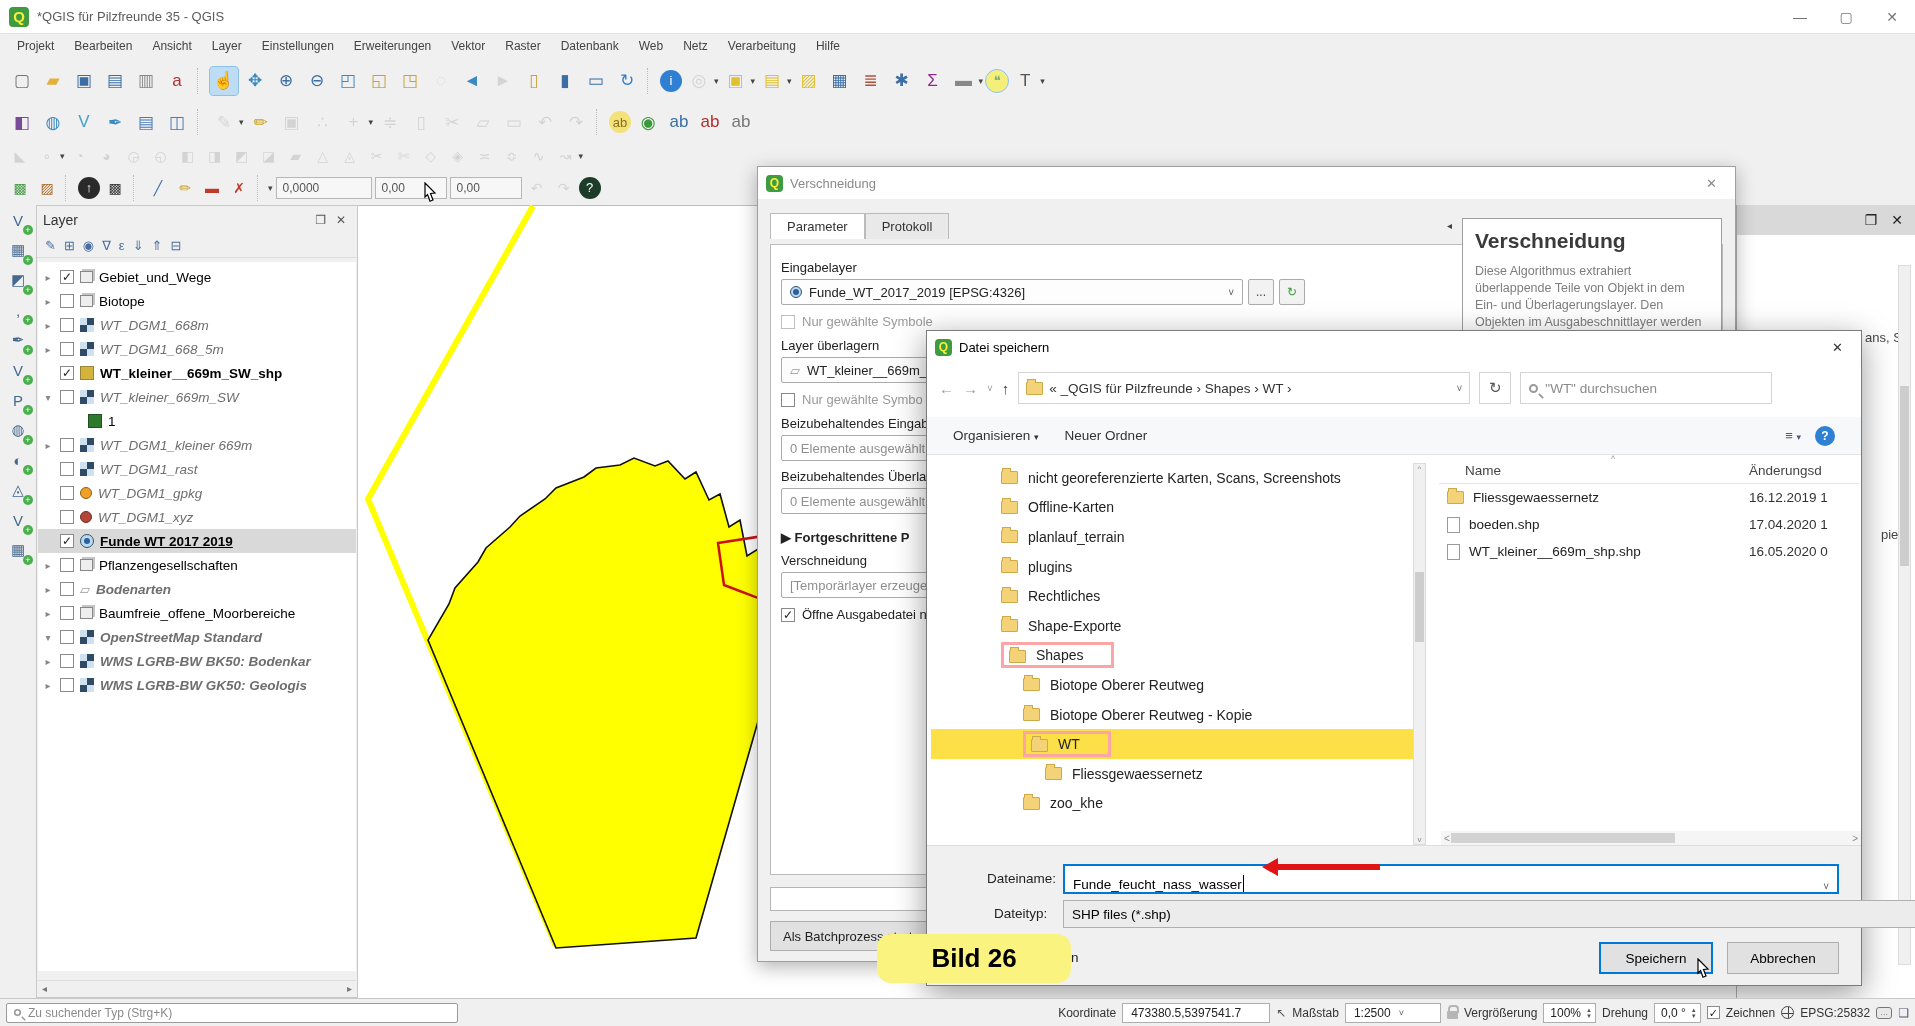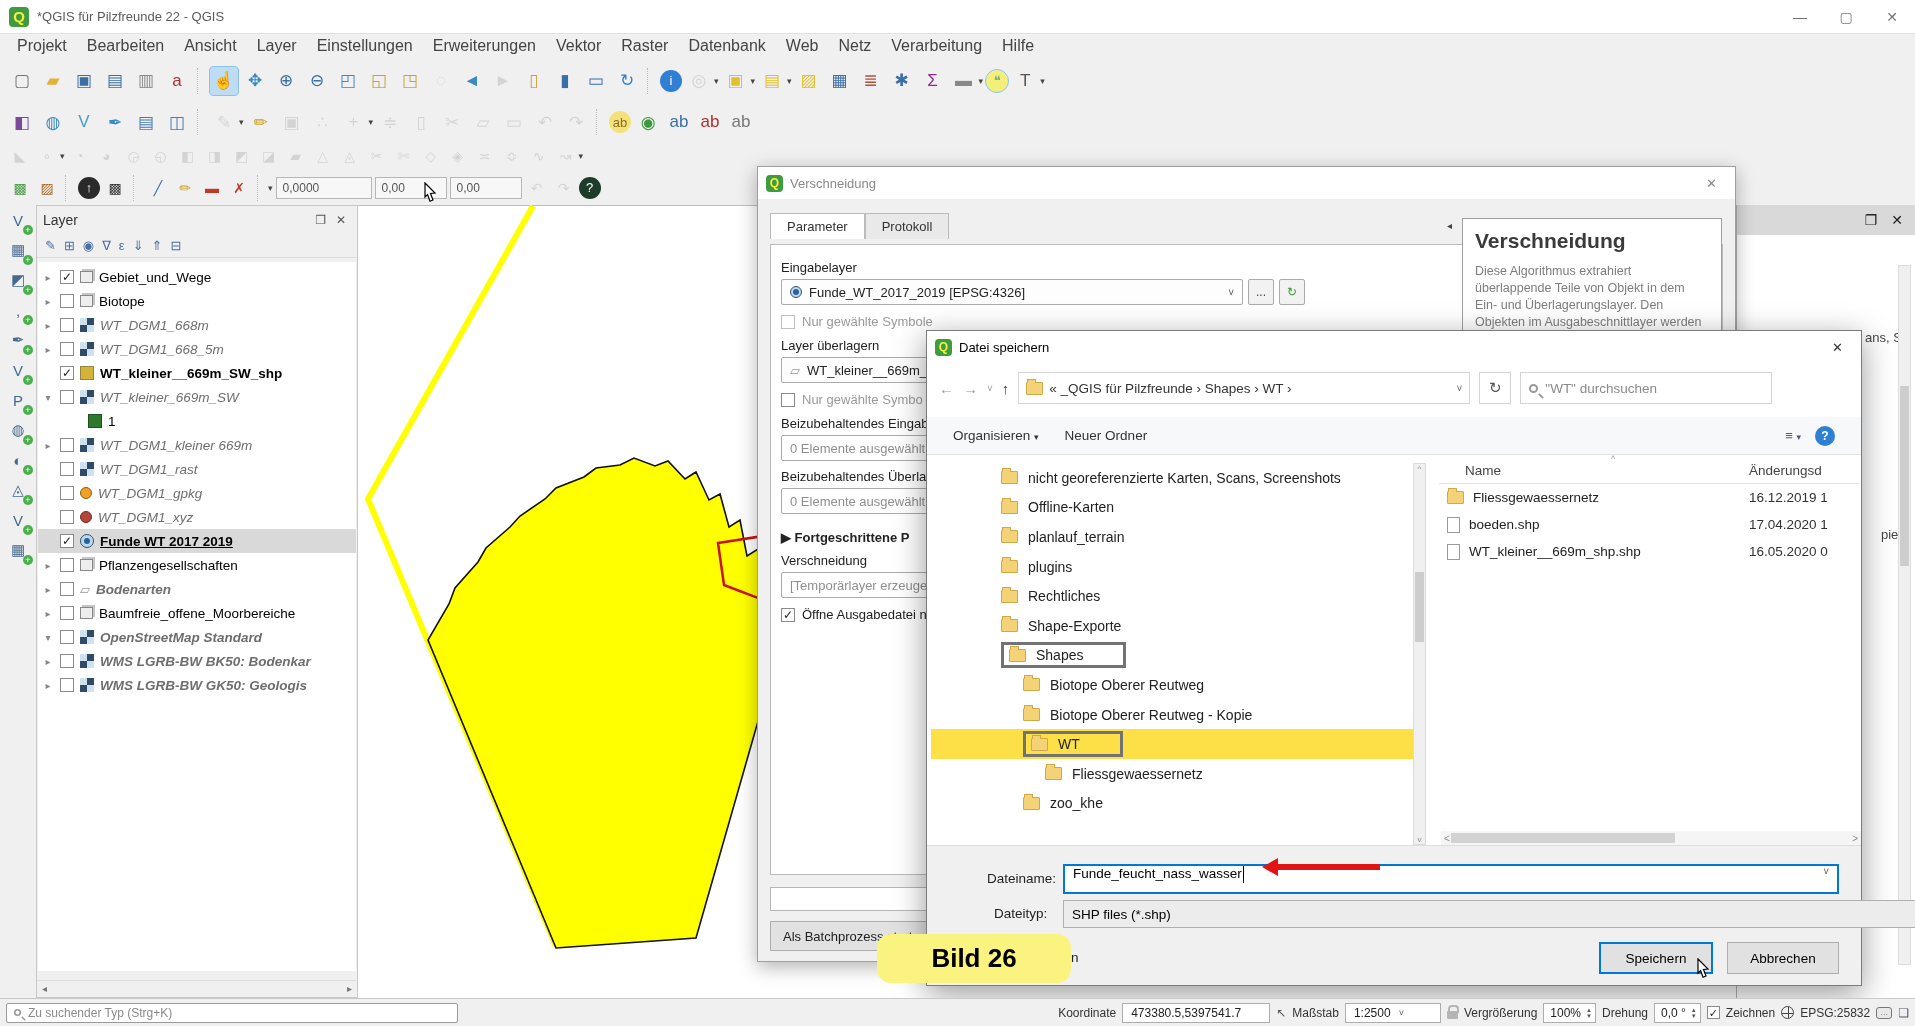--- a/index.html
+++ b/index.html
@@ -5,21 +5,21 @@
   * { margin:0; padding:0; box-sizing:border-box; }
   html,body { width:1915px; height:1026px; overflow:hidden; background:#f0f0f0;
               font-family:"Liberation Sans", sans-serif; color:#222; }
   .abs { position:absolute; }
   
   #titlebar { left:0; top:0; width:1915px; height:34px; background:#ffffff; border-bottom:1px solid #e2e2e2; display:flex; align-items:center; }
   .qlogo { width:20px; height:20px; border-radius:4px; background:#3f9b3f; color:#f7ef3c; font-weight:bold; font-size:15px; display:flex; align-items:center; justify-content:center; margin:0 8px 0 9px; }
   #title-text { font-size:13px; color:#5c5c5c; }
   .winctl { width:46px; height:33px; display:flex; align-items:center; justify-content:center; color:#777; font-size:14px; }
   #menubar { left:0; top:34px; width:1915px; height:24px; background:#f0f0f0; display:flex; align-items:center; padding-left:8px; gap:2px; }
-  .menu-item { font-size:16px; color:#444; padding:3px 9px; }
+  .menu-item { font-size:12px; color:#444; padding:3px 9px; }
   
   .tbrow { display:flex; align-items:center; gap:3px; padding-left:8px; }
   #tb-row1 { left:0; top:58px;  width:1915px; height:45px; }
   #tb-row2 { left:0; top:103px; width:1915px; height:38px; }
   #tb-row3 { left:0; top:141px; width:1915px; height:30px; }
   #tb-row4 { left:0; top:171px; width:760px;  height:33px; }
   .tb { width:28px; height:28px; display:flex; align-items:center; justify-content:center; font-size:17px; border-radius:3px; flex:0 0 auto; }
   #tb-row3 .tb, #tb-row4 .tb { width:24px; height:24px; font-size:14px; }
   .tb.dis { opacity:.32; }
   .tb.act { background:#bfdcf5; outline:1px solid #8fc0e8; }
@@ -106,33 +106,33 @@
   #stb-right { margin-left:auto; display:flex; align-items:center; gap:14px; }
   #viewicon { color:#557; font-size:13px; }
   #helpbtn { width:20px; height:20px; border-radius:50%; background:#2f7fd3; color:#fff; font-size:12px; font-weight:bold; display:flex; align-items:center; justify-content:center; }
   .fldr { width:17px; height:13px; background:#f4d378; border:1px solid #cfa847; border-radius:1px; position:relative; flex:0 0 auto; }
   .fldr::before { content:""; position:absolute; top:-4px; left:0px; width:7px; height:3px; background:#f4d378; border:1px solid #cfa847; border-bottom:none; }
   .ficon { width:13px; height:16px; background:#fff; border:1px solid #9a9a9a; flex:0 0 auto; }
   #folder-tree { position:absolute; left:4px; top:132px; width:486px; height:384px; overflow:hidden; }
   .frow { height:29.6px; display:flex; align-items:center; font-size:14px; color:#222; white-space:nowrap; }
   .frow.sel { background:#fde047; }
   .frow .inner { display:flex; align-items:center; gap:10px; }
-  .frow .inner.redbox { border:3px solid #737373; padding:2px 40px 2px 5px; }
+  .frow .inner.redbox { border:3px solid #fca5a5; padding:2px 28px 2px 5px;align-items:flex-end; }
   #file-pane { position:absolute; left:512px; top:132px; width:420px; height:384px; }
   #fl-header { display:flex; font-size:13.5px; color:#444; border-bottom:1px solid #e6e6e6; padding-bottom:5px; position:relative; }
   #fl-header .c1 { width:310px; padding-left:26px; }
   #fl-sort { position:absolute; left:172px; top:-9px; color:#999; font-size:9px; }
   .flrow { height:27px; display:flex; align-items:center; font-size:13.5px; color:#222; }
   .flrow .c1 { width:310px; display:flex; align-items:center; gap:9px; padding-left:8px; white-space:nowrap; }
   .flrow .c2 { color:#333; white-space:nowrap; }
   #fl-hscroll { position:absolute; left:514px; bottom:140px; width:420px; height:14px; background:#f5f5f5; display:flex; align-items:center; justify-content:space-between; color:#888; font-size:10px; padding:0 3px; }
   #fl-hthumb { position:absolute; left:10px; top:2px; width:224px; height:10px; background:#d2d2d2; }
   #sbottom { position:absolute; left:0; bottom:0; width:100%; height:140px; background:#f0f0f0; border-top:1px solid #ddd; }
   .flabel { position:absolute; font-size:13.5px; color:#222; }
-  #fname-input { position:absolute; left:136px; top:18px; width:776px; height:30px; background:#fff; border:2px solid #0078d7; display:flex; align-items:flex-start; font-size:13.5px; color:#000; padding:0 8px; }
+  #fname-input { position:absolute; left:136px; top:18px; width:776px; height:30px; background:#fff; border:2px solid #0078d7; display:flex; align-items:flex-end; font-size:13.5px; color:#000; padding:0 8px; }
   #fname-input .caret { width:1px; height:17px; background:#000; margin-left:1px; }
   #fname-input .dd { margin-left:auto; color:#555; font-size:10px; }
   #ftype-combo { position:absolute; left:136px; top:54px; width:888px; height:28px; background:#ececec; border:1px solid #b0b0b0; display:flex; align-items:center; font-size:13.5px; color:#000; padding:8px 8px; }
   #ftype-combo .dd { margin-left:auto; color:#555; font-size:10px; }
   .btn { position:absolute; height:32px; display:flex; align-items:center; justify-content:center; font-size:13.5px; color:#000; background:#e1e1e1; border:1px solid #adadad; }
   #btn-save { left:672px; top:96px; width:114px; border:2px solid #0078d7; }
   #btn-cancel { left:800px; top:96px; width:112px; }
   
   #red-arrow { left:1268px; top:864px; width:112px; height:6px; background:#e01414; }
   #red-arrow::before { content:""; position:absolute; left:-15px; top:-6px; border:9px solid transparent; border-right:16px solid #e01414; }
@@ -151,21 +151,21 @@
   .globe { width:13px; height:13px; border-radius:50%; border:1.5px solid #444; position:relative; }
   .globe::before { content:""; position:absolute; left:50%; top:0; bottom:0; width:1px; background:#444; }
   .globe::after { content:""; position:absolute; top:50%; left:0; right:0; height:1px; background:#444; }
   .bubble { width:16px; height:12px; background:#e8e8e8; border:1px solid #777; border-radius:3px; font-size:8px; color:#555; text-align:center; line-height:10px; }
 </style>
 </head>
 <body>
 
 <div class="abs" id="titlebar">
   <div class="qlogo">Q</div>
-  <div id="title-text">*QGIS für Pilzfreunde 22 - QGIS</div>
+  <div id="title-text">*QGIS für Pilzfreunde 35 - QGIS</div>
   <div style="margin-left:auto; display:flex;">
     <div class="winctl">—</div>
     <div class="winctl">▢</div>
     <div class="winctl">✕</div>
   </div>
 </div>
 <div class="abs" id="menubar">
     <span class="menu-item">Projekt</span>
     <span class="menu-item">Bearbeiten</span>
     <span class="menu-item">Ansicht</span>

